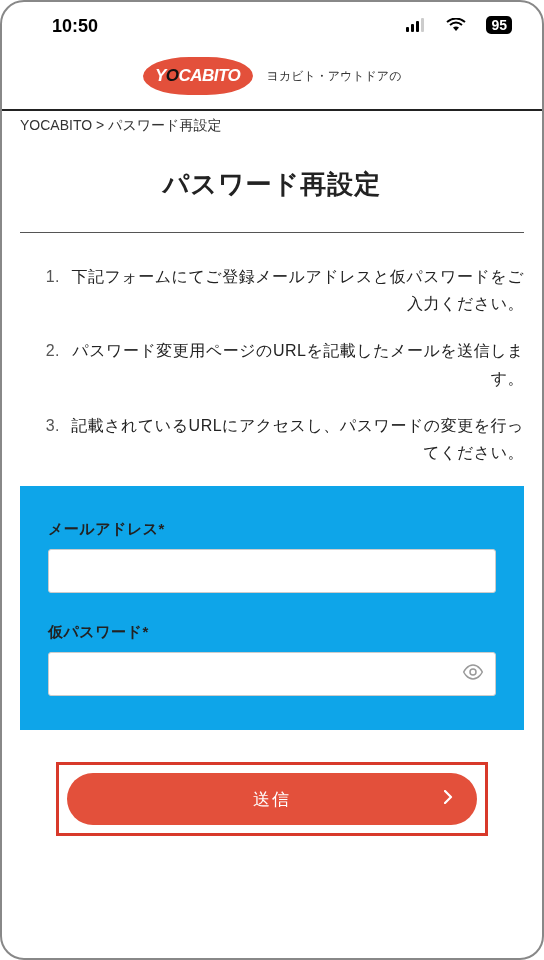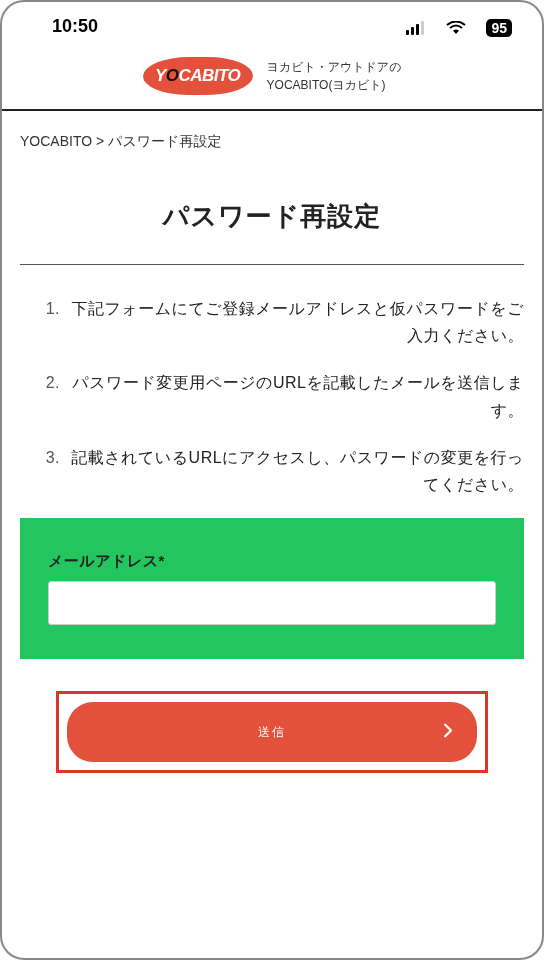--- a/index.html
+++ b/index.html
@@ -9,21 +9,21 @@
       width: 544px;
       height: 960px;
       border: 2px solid #888;
       border-radius: 24px;
       overflow: hidden;
       position: relative;
     }
     .status-bar {
       display: flex;
       justify-content: space-between;
-      align-items: flex-end;
+      align-items: flex-start;
       padding: 14px 30px 10px 50px;
       font-size: 18px;
       font-weight: 600;
     }
     .status-right { display: flex; align-items: center; gap: 20px; }
     .signal-icon svg, .wifi-icon svg { display: block; }
     .battery-badge {
       background: #000;
       color: #fff;
       border-radius: 5px;
@@ -59,21 +59,21 @@
       color: #fff;
       font-weight: 900;
       font-style: italic;
       font-size: 17px;
       letter-spacing: -0.5px;
     }
     .logo-text .o { color: #111; }
     .tagline { font-size: 12px; line-height: 1.5; color: #333; }
     .hr-thick { border: none; border-top: 2px solid #222; }
     .breadcrumb {
-      padding: 22px 18px;
+      padding: 6px 18px;
       font-size: 14px;
       color: #333;
     }
     .page-title {
       text-align: center;
       font-size: 26px;
       font-weight: 600;
       color: #222;
       margin: 26px 0 30px;
       letter-spacing: 1px;
@@ -94,21 +94,21 @@
       margin-bottom: 20px;
       letter-spacing: 0.5px;
     }
     .instructions li::before {
       content: counter(item) ".";
       width: 40px;
       flex-shrink: 0;
       color: #555;
     }
     .form-card {
-      background: #22c55e;
+      background: #0ea5e9;
       margin: 18px 18px 0;
       padding: 34px 28px 28px;
     }
     .field { margin-bottom: 30px; }
     .field:last-child { margin-bottom: 6px; }
     .field-label {
       font-size: 15px;
       font-weight: 600;
       color: #222;
       margin-bottom: 10px;
@@ -131,26 +131,26 @@
       transform: translateY(-50%);
       color: #999;
     }
     .submit-wrap {
       margin: 32px 54px 0;
       border: 3px solid #d8392a;
       padding: 8px;
     }
     .submit-btn {
       width: 100%;
-      height: 60px;
+      height: 52px;
       background: #e3503b;
       border: none;
       border-radius: 26px;
       color: #fff;
-      font-size: 12px;
+      font-size: 17px;
       font-weight: 500;
       letter-spacing: 2px;
       position: relative;
       cursor: pointer;
     }
     .submit-chevron {
       position: absolute;
       right: 24px;
       top: 50%;
       transform: translateY(-50%);
@@ -185,21 +185,20 @@
   <div class="logo">
     <div class="logo-bg"></div>
     <div class="logo-text">
       <span>Y</span>
         <span class="o">O</span>
         <span>CABITO</span>
     </div>
   </div>
   <div class="tagline">
     <div>ヨカビト・アウトドアの</div>
-    <div>YOCABITO(ヨカビト)</div>
   </div>
 </div>
 
 <hr class="hr-thick">
 
 <div class="breadcrumb">
   <span>YOCABITO</span><span> &gt; </span><span>パスワード再設定</span>
 </div>
 
 <h1 class="page-title">パスワード再設定</h1>
@@ -218,20 +217,32 @@
     </li>
 </ol>
 
 <div class="form-card">
   <div class="field">
     <div class="field-label">メールアドレス*</div>
     <div class="input-wrap">
       <input type="text" class="text-input" style="">
     </div>
   </div>
+  <div class="field">
+    <div class="field-label">仮パスワード*</div>
+    <div class="input-wrap">
+      <input type="password" class="text-input" style="">
+      <span class="eye-icon">
+        <svg width="22" height="16" viewBox="0 0 22 16" fill="none">
+            <path d="M11 1C5 1 1.7 8 1.7 8s3.3 7 9.3 7 9.3-7 9.3-7S17 1 11 1z" stroke="#999" stroke-width="1.5"></path>
+            <circle cx="11" cy="8" r="3" stroke="#999" stroke-width="1.5"></circle>
+          </svg>
+      </span>
+    </div>
+  </div>
 </div>
 
 <div class="submit-wrap">
   <button class="submit-btn">
     <span>送信</span>
     <span class="submit-chevron">
       <svg width="9" height="14" viewBox="0 0 9 14">
           <path d="M1 1 L7 7 L1 13" stroke="#fff" stroke-width="2.2" fill="none" stroke-linecap="round" stroke-linejoin="round"></path>
         </svg>
     </span>

